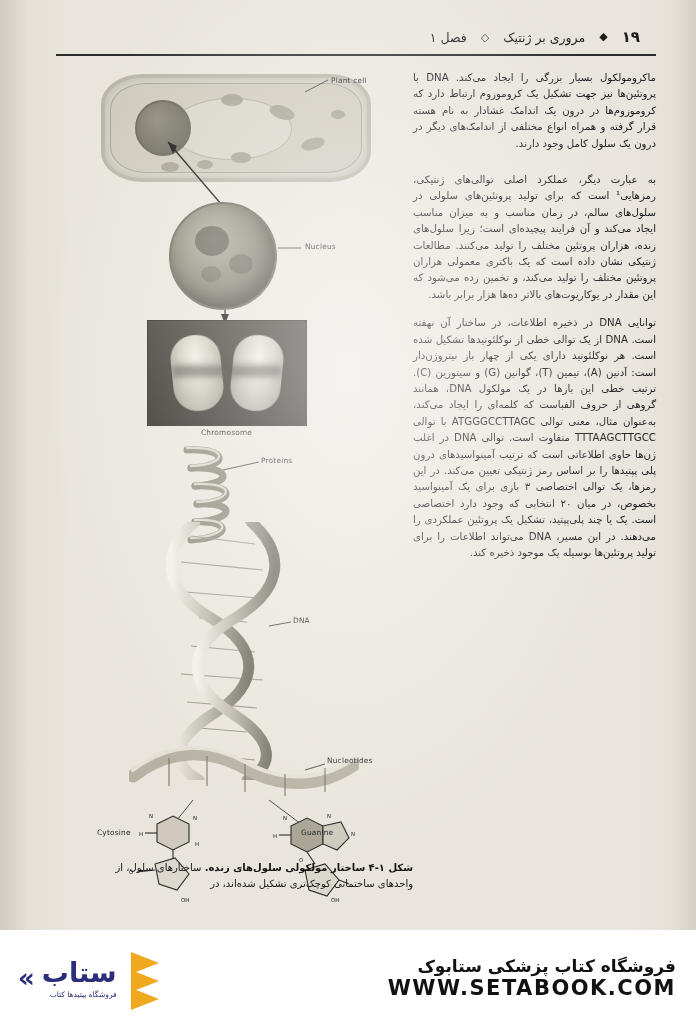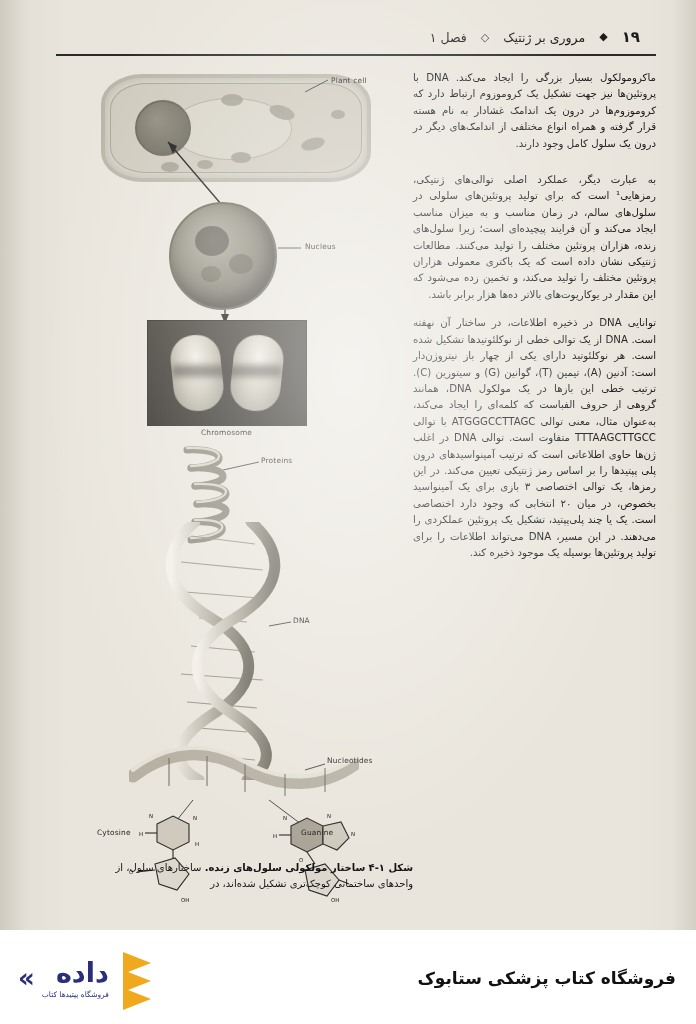--- a/index.html
+++ b/index.html
@@ -506,25 +506,26 @@
       </div>
 
     </div>
   </div>
 </div>
 
 <div class="banner">
   <div class="logo-box">
     <span class="logo-chev">«</span>
     <div>
-      <div class="logo-script">داده</div>
+      <div class="logo-script">ستاب</div>
       <div class="logo-sub">فروشگاه پپتیدها کتاب</div>
     </div>
   </div>
   <div class="mark">
     <i></i>
       <i></i>
       <i></i>
   </div>
   <div class="banner-right">
     <div class="shop-fa">فروشگاه کتاب پزشکی ستابوک</div>
+    <div class="shop-url">WWW.SETABOOK.COM</div>
   </div>
 </div>
 
 </body></html>

